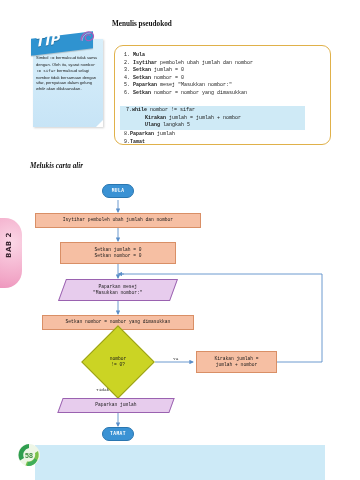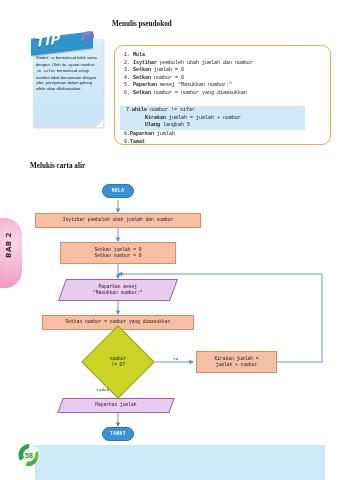--- a/index.html
+++ b/index.html
@@ -39,21 +39,21 @@
     font-size:4.1px;line-height:5.6px;color:#1a1a1a;
   }
   .mono{font-family:"Liberation Mono", monospace;}
   .ital{font-style:italic;}
   
   .sec-head{
     position:absolute;font-weight:bold;font-size:7.2px;color:#111;
     font-family:"Liberation Serif", serif;
   }
   #head-pseudo{left:112px;top:20px;}
-  #head-flow{left:30px;top:162px;}
+  #head-flow{left:30px;top:162px;font-style:italic;}
   
   #pseudo-card{
     position:absolute;left:114px;top:45px;width:215px;height:98px;
     border:1px solid #e0b14a;border-radius:9px;background:#ffffff;
   }
   #pseudo-list{
     position:absolute;left:124px;top:52px;width:200px;
     font-family:"Liberation Mono", monospace;
     font-size:5px;line-height:7.6px;color:#1a1a1a;
     white-space:pre;

